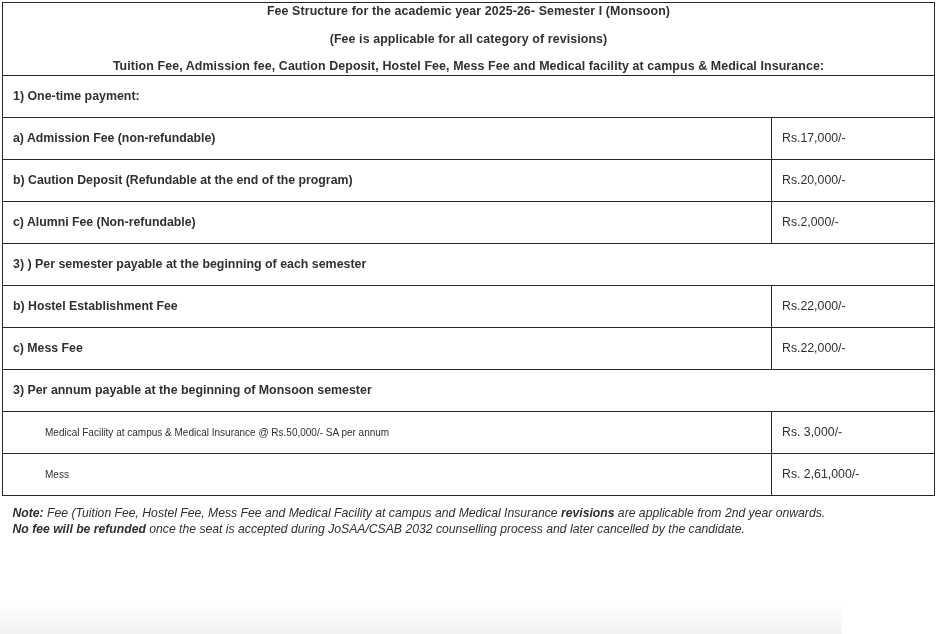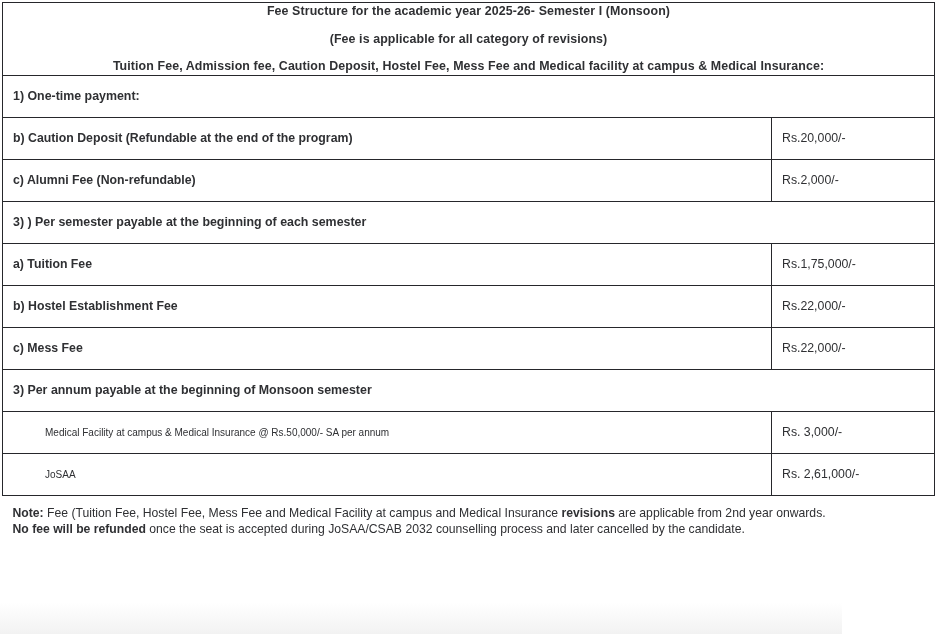--- a/index.html
+++ b/index.html
@@ -68,20 +68,21 @@
   
   col.c-label { width: 769px; }
   col.c-amount { width: 163px; }
 
   
   .note-row td {
     border-bottom: none;
     border-left: none;
     border-right: none;
     padding: 9px 10px 10px 10px;
+    font-style: italic;
   }
   .note-line {
     font-size: 12.2px;
     line-height: 1.32;
     color: #2f3033;
     margin: 0;
   }
   .note-line b { font-weight: bold; }
 </style>
 </head>
@@ -101,53 +102,53 @@
           <p class="hdr-line">Fee Structure for the academic year 2025-26- Semester I (Monsoon)</p>
           <p class="hdr-line">(Fee is applicable for all category of revisions)</p>
           <p class="hdr-line">Tuition Fee, Admission fee, Caution Deposit, Hostel Fee, Mess Fee and Medical facility at campus &amp; Medical Insurance:</p>
         </td>
       </tr>
 
       <tr class="section-row">
         <td colspan="2">1) One-time payment:</td>
       </tr>
       <tr class="item-row">
+        <td class="item-label">a) Admission Fee (non-refundable)</td>
+        <td class="item-amount">Rs.17,000/-</td>
+      </tr>
+      <tr class="item-row">
         <td class="item-label">b) Caution Deposit (Refundable at the end of the program)</td>
         <td class="item-amount">Rs.20,000/-</td>
       </tr>
       <tr class="item-row">
         <td class="item-label">c) Alumni Fee (Non-refundable)</td>
         <td class="item-amount">Rs.2,000/-</td>
       </tr>
 
       <tr class="section-row">
         <td colspan="2">3) ) Per semester payable at the beginning of each semester</td>
-      </tr>
-      <tr class="item-row">
-        <td class="item-label">a) Tuition Fee</td>
-        <td class="item-amount">Rs.1,75,000/-</td>
       </tr>
       <tr class="item-row">
         <td class="item-label">b) Hostel Establishment Fee</td>
         <td class="item-amount">Rs.22,000/-</td>
       </tr>
       <tr class="item-row">
         <td class="item-label">c) Mess Fee</td>
         <td class="item-amount">Rs.22,000/-</td>
       </tr>
 
       <tr class="section-row">
         <td colspan="2">3) Per annum payable at the beginning of Monsoon semester</td>
       </tr>
       <tr class="item-row">
         <td class="item-label plain">Medical Facility at campus &amp; Medical Insurance @ Rs.50,000/- SA per annum</td>
         <td class="item-amount">Rs. 3,000/-</td>
       </tr>
       <tr class="item-row">
-        <td class="item-label plain">JoSAA</td>
+        <td class="item-label plain">Mess</td>
         <td class="item-amount">Rs. 2,61,000/-</td>
       </tr>
 
       <tr class="note-row">
         <td colspan="2">
           <p class="note-line"><b>Note:</b><span> Fee (Tuition Fee, Hostel Fee, Mess Fee and Medical Facility at campus and Medical Insurance </span><b>revisions</b><span> are applicable from 2nd year onwards.</span></p>
           <p class="note-line"><b>No fee will be refunded</b><span> once the seat is accepted during JoSAA/CSAB 2032 counselling process and later cancelled by the candidate.</span></p>
         </td>
       </tr>
 

